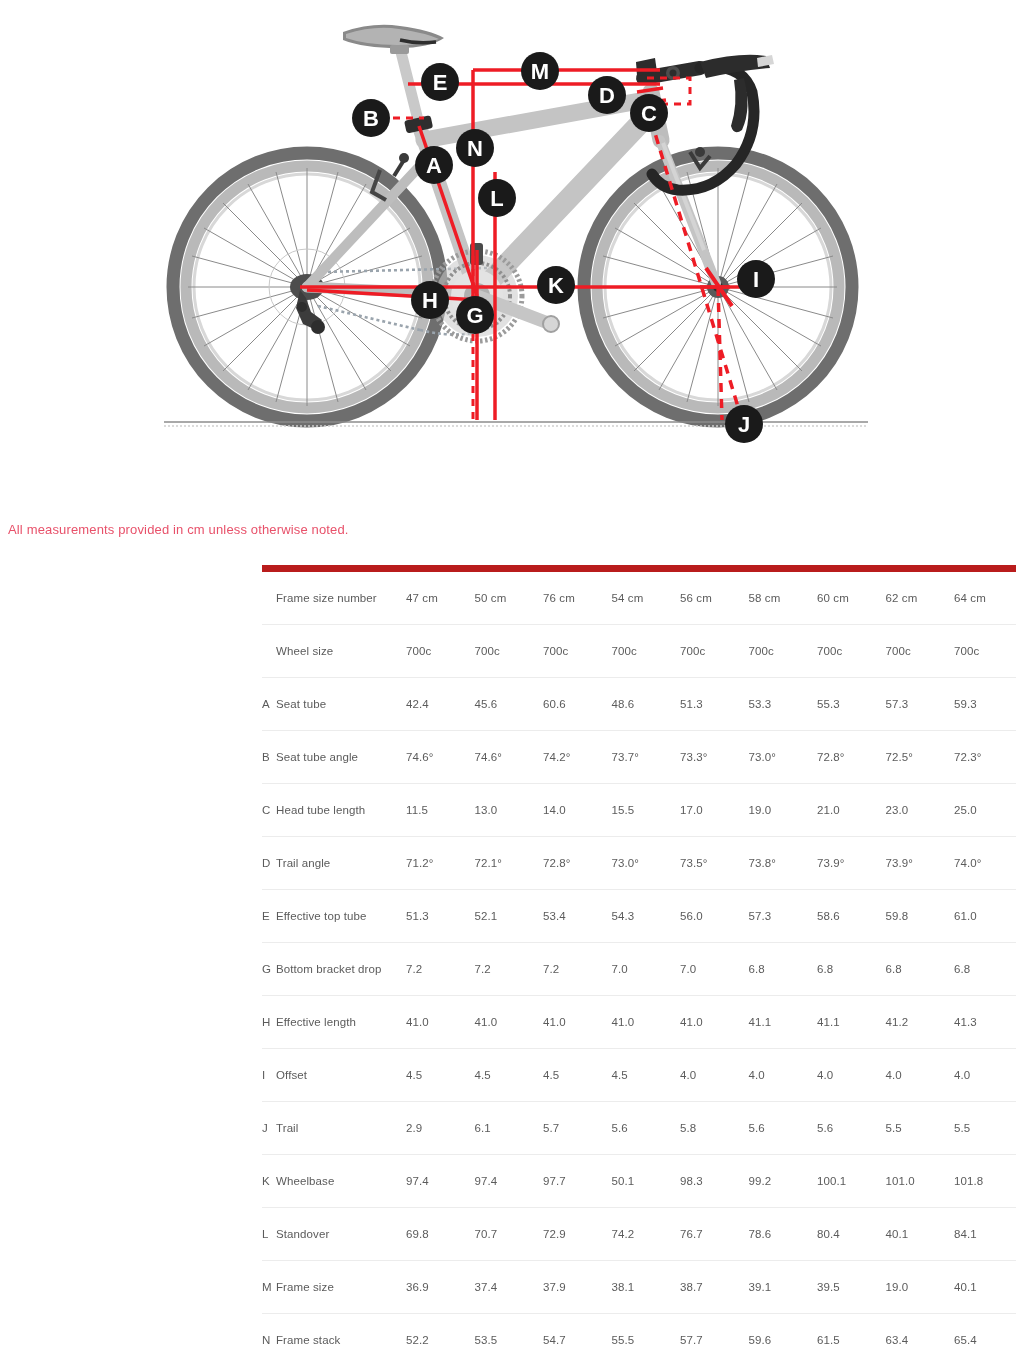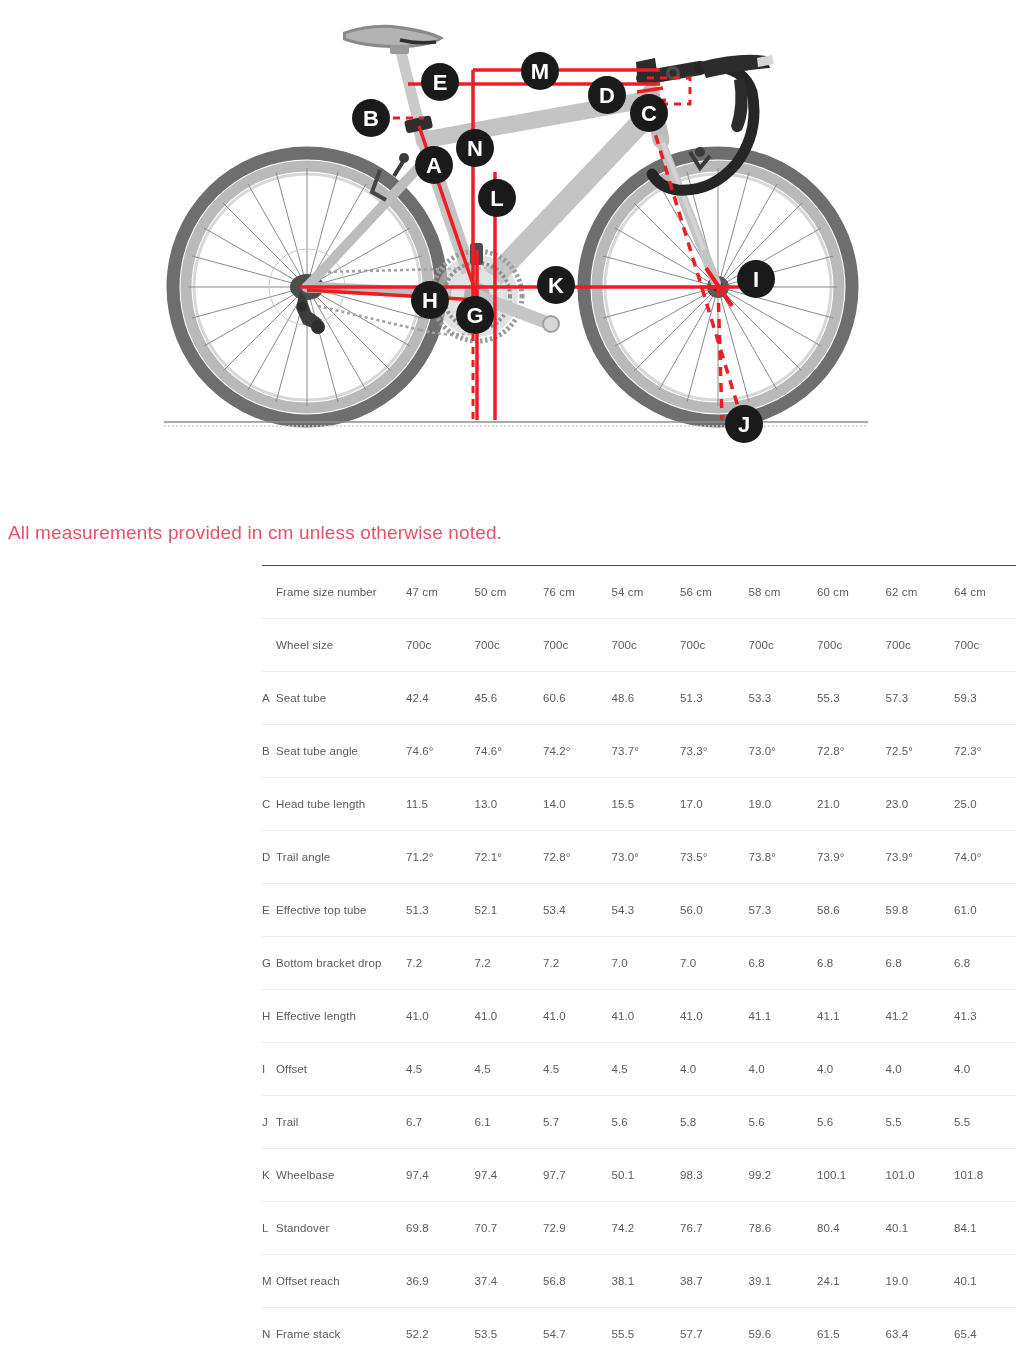--- a/index.html
+++ b/index.html
@@ -11,40 +11,40 @@
     color:#4a4a4a;
     overflow:hidden;
     position:relative;
   }
   #diagram-wrap{
     position:absolute;left:0;top:0;width:1016px;height:460px;
   }
   #diagram-svg{display:block;width:1016px;height:460px;}
   .note{
     position:absolute;left:8px;top:522px;
-    font-size:19px;letter-spacing:.15px;
+    font-size:13px;letter-spacing:.15px;
     color:#e8516a;white-space:nowrap;
   }
   #geo-table{
     position:absolute;left:262px;top:565px;
     width:738px;
     border-collapse:collapse;
     table-layout:fixed;
   }
   #geo-table td{
     font-size:11.5px;
     color:#5b5b5b;
     padding:0;
     height:52px;
     vertical-align:middle;
     border-bottom:1px solid #ececec;
     font-weight:400;
     letter-spacing:.1px;
   }
-  #geo-table tr:first-child td{border-top:1px solid #b91c1c;}
+  #geo-table tr:first-child td{border-top:7px solid #b91c1c;}
   td.lt{width:14px;padding-left:0px;color:#5b5b5b;}
   td.lb{width:130px;padding-left:0px;}
   td.v{width:68.5px;color:#6d6d6d;font-size:12px;}
 </style>
 </head>
 <body>
 
 <div id="diagram-wrap">
   <svg id="diagram-svg" viewBox="0 0 1016 460" xmlns="http://www.w3.org/2000/svg">
     <defs>
@@ -420,21 +420,21 @@
         <td class="v">4.5</td>
         <td class="v">4.0</td>
         <td class="v">4.0</td>
         <td class="v">4.0</td>
         <td class="v">4.0</td>
         <td class="v">4.0</td>
       </tr>
       <tr>
         <td class="lt">J</td>
         <td class="lb">Trail</td>
-        <td class="v">6.7</td>
+        <td class="v">2.9</td>
         <td class="v">6.1</td>
         <td class="v">5.7</td>
         <td class="v">5.6</td>
         <td class="v">5.8</td>
         <td class="v">5.6</td>
         <td class="v">5.6</td>
         <td class="v">5.5</td>
         <td class="v">5.5</td>
       </tr>
       <tr>
@@ -458,28 +458,28 @@
         <td class="v">72.9</td>
         <td class="v">74.2</td>
         <td class="v">76.7</td>
         <td class="v">78.6</td>
         <td class="v">80.4</td>
         <td class="v">40.1</td>
         <td class="v">84.1</td>
       </tr>
       <tr>
         <td class="lt">M</td>
-        <td class="lb">Offset reach</td>
+        <td class="lb">Frame size</td>
         <td class="v">36.9</td>
         <td class="v">37.4</td>
-        <td class="v">56.8</td>
+        <td class="v">37.9</td>
         <td class="v">38.1</td>
         <td class="v">38.7</td>
         <td class="v">39.1</td>
-        <td class="v">24.1</td>
+        <td class="v">39.5</td>
         <td class="v">19.0</td>
         <td class="v">40.1</td>
       </tr>
       <tr>
         <td class="lt">N</td>
         <td class="lb">Frame stack</td>
         <td class="v">52.2</td>
         <td class="v">53.5</td>
         <td class="v">54.7</td>
         <td class="v">55.5</td>

